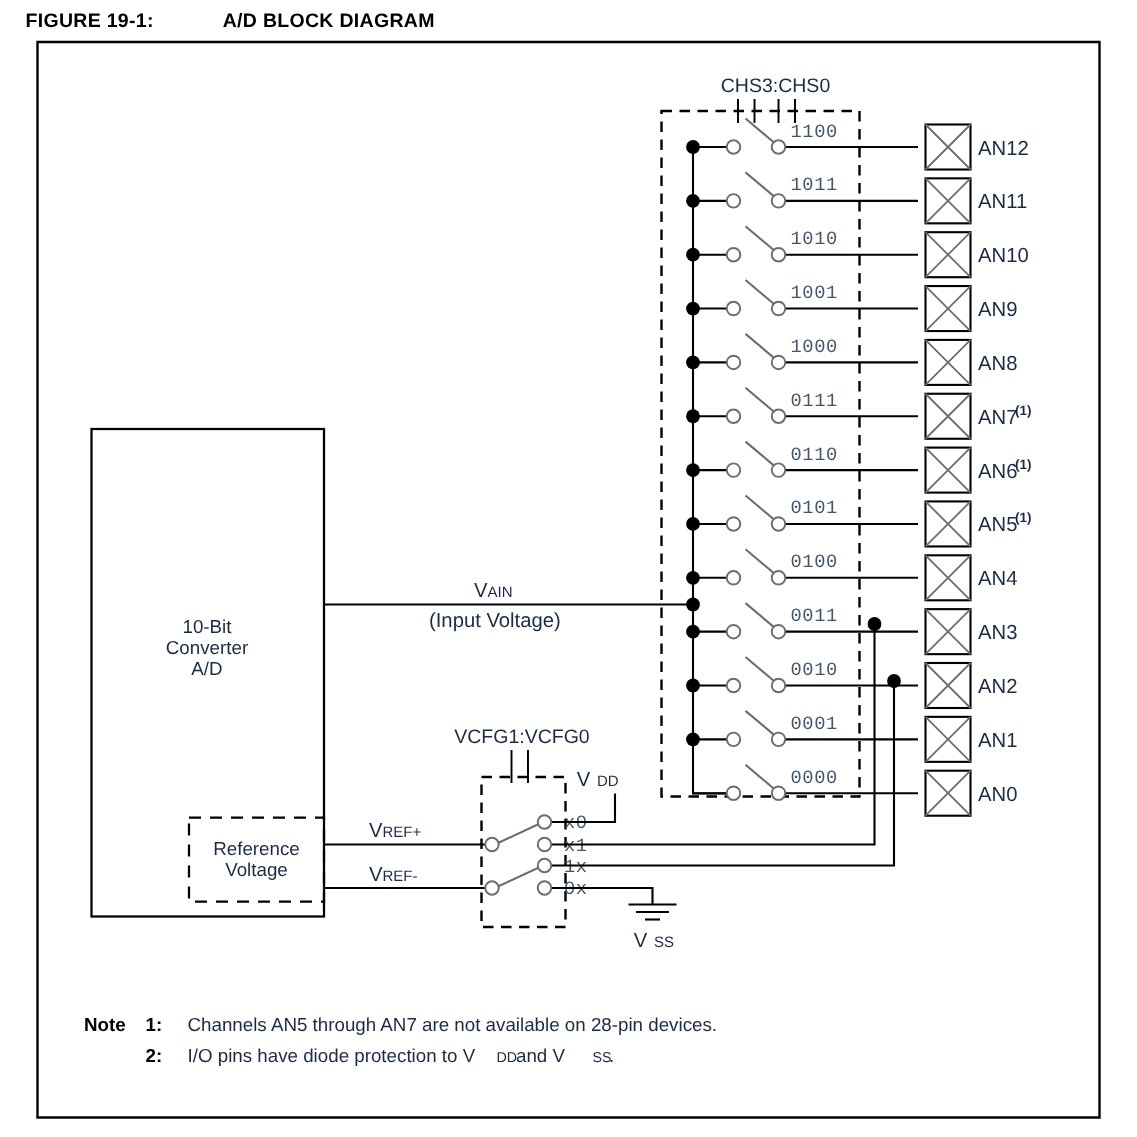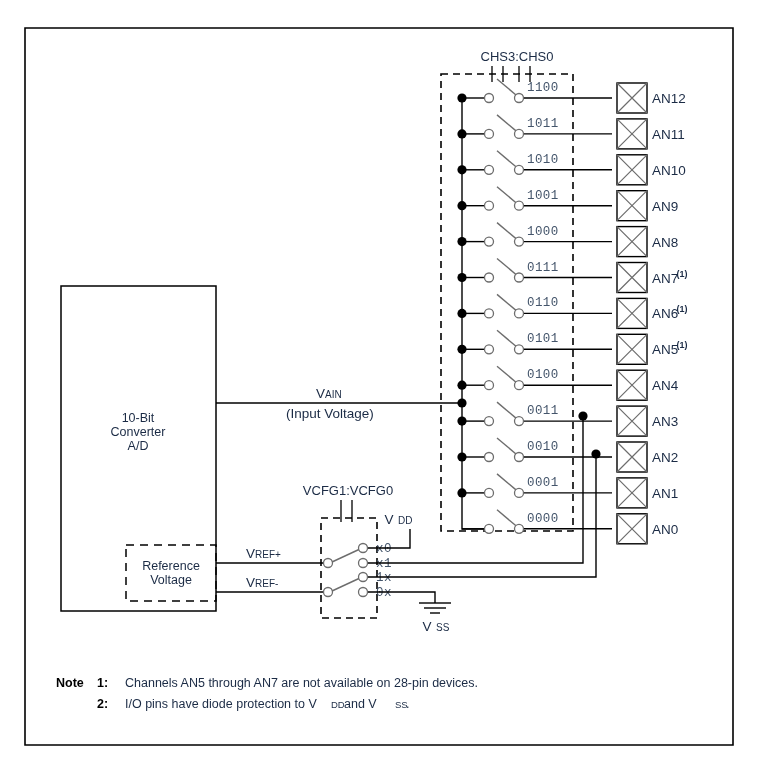--- a/index.html
+++ b/index.html
@@ -148,20 +148,24 @@
     stroke: #6d6d6d;
     stroke-width: 1.2;
     fill: none;
   }
 </style>
 </head>
 <body>
 
 <div id="page">
 
+  <div class="fig-header">
+    <span class="fig-label">FIGURE 19-1:</span>
+    <span class="fig-title">A/D BLOCK DIAGRAM</span>
+  </div>
 
   <svg class="diagram" width="758" height="758" viewBox="0 0 758 758">
 
     <path class="frame" d="M 25 28 L 733 28 L 733 745 L 25 745 L 25 28 Z"></path>
 
     <rect class="box" x="61" y="286" width="155" height="325"></rect>
     <text class="blk" x="138" y="422" text-anchor="middle">10-Bit</text>
     <text class="blk" x="138" y="436" text-anchor="middle">Converter</text>
     <text class="blk" x="138" y="450" text-anchor="middle">A/D</text>
 

